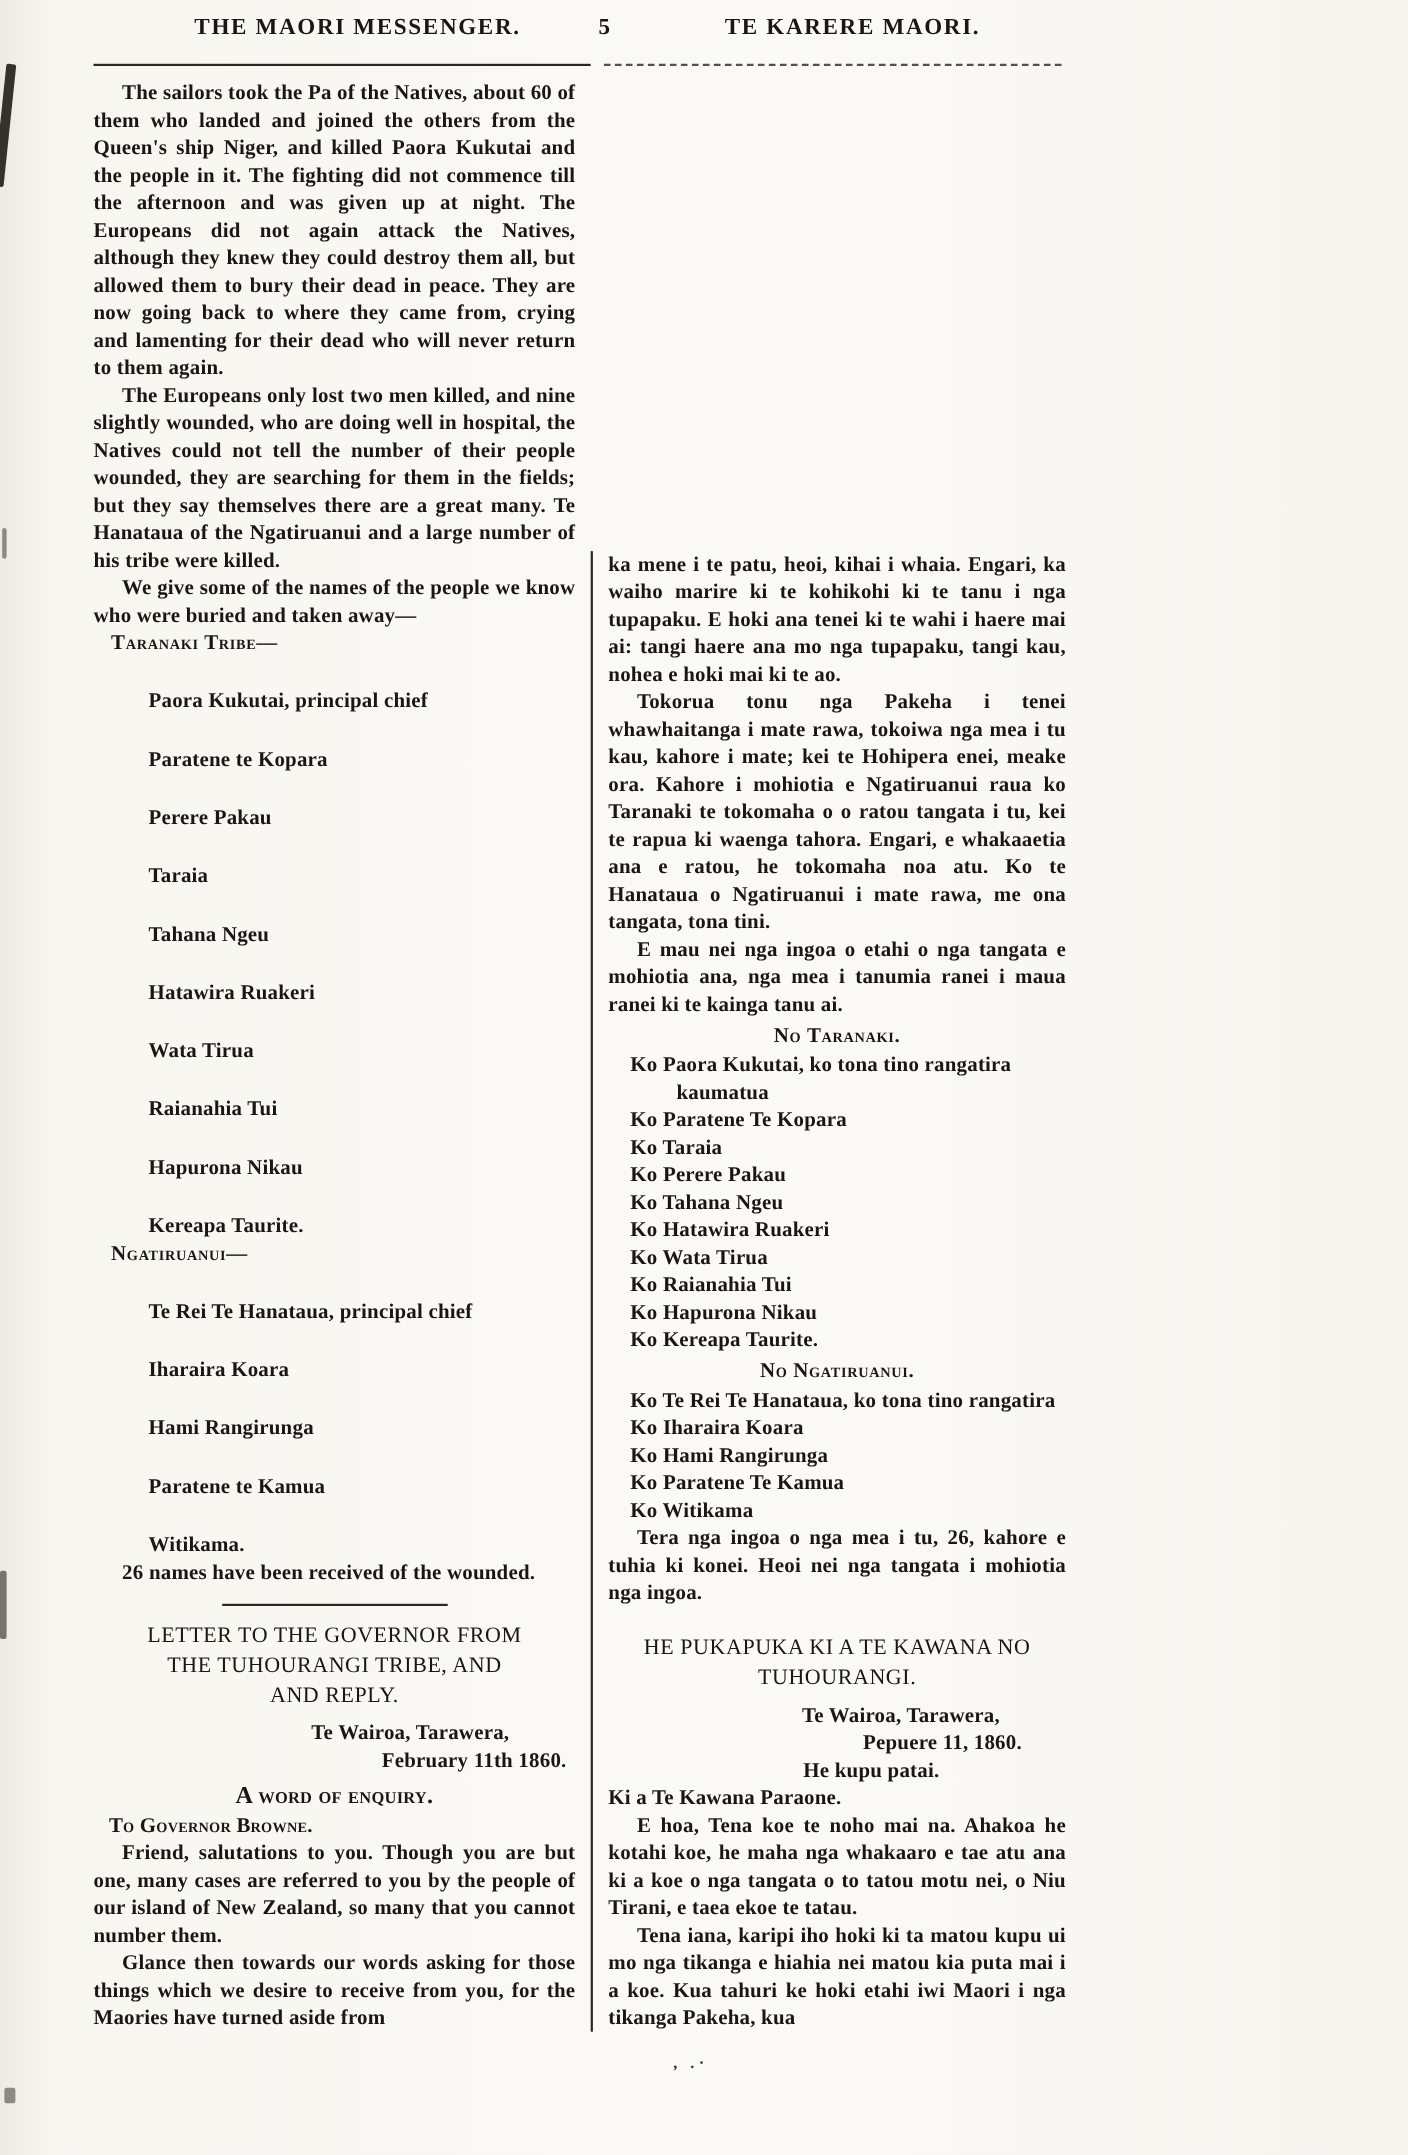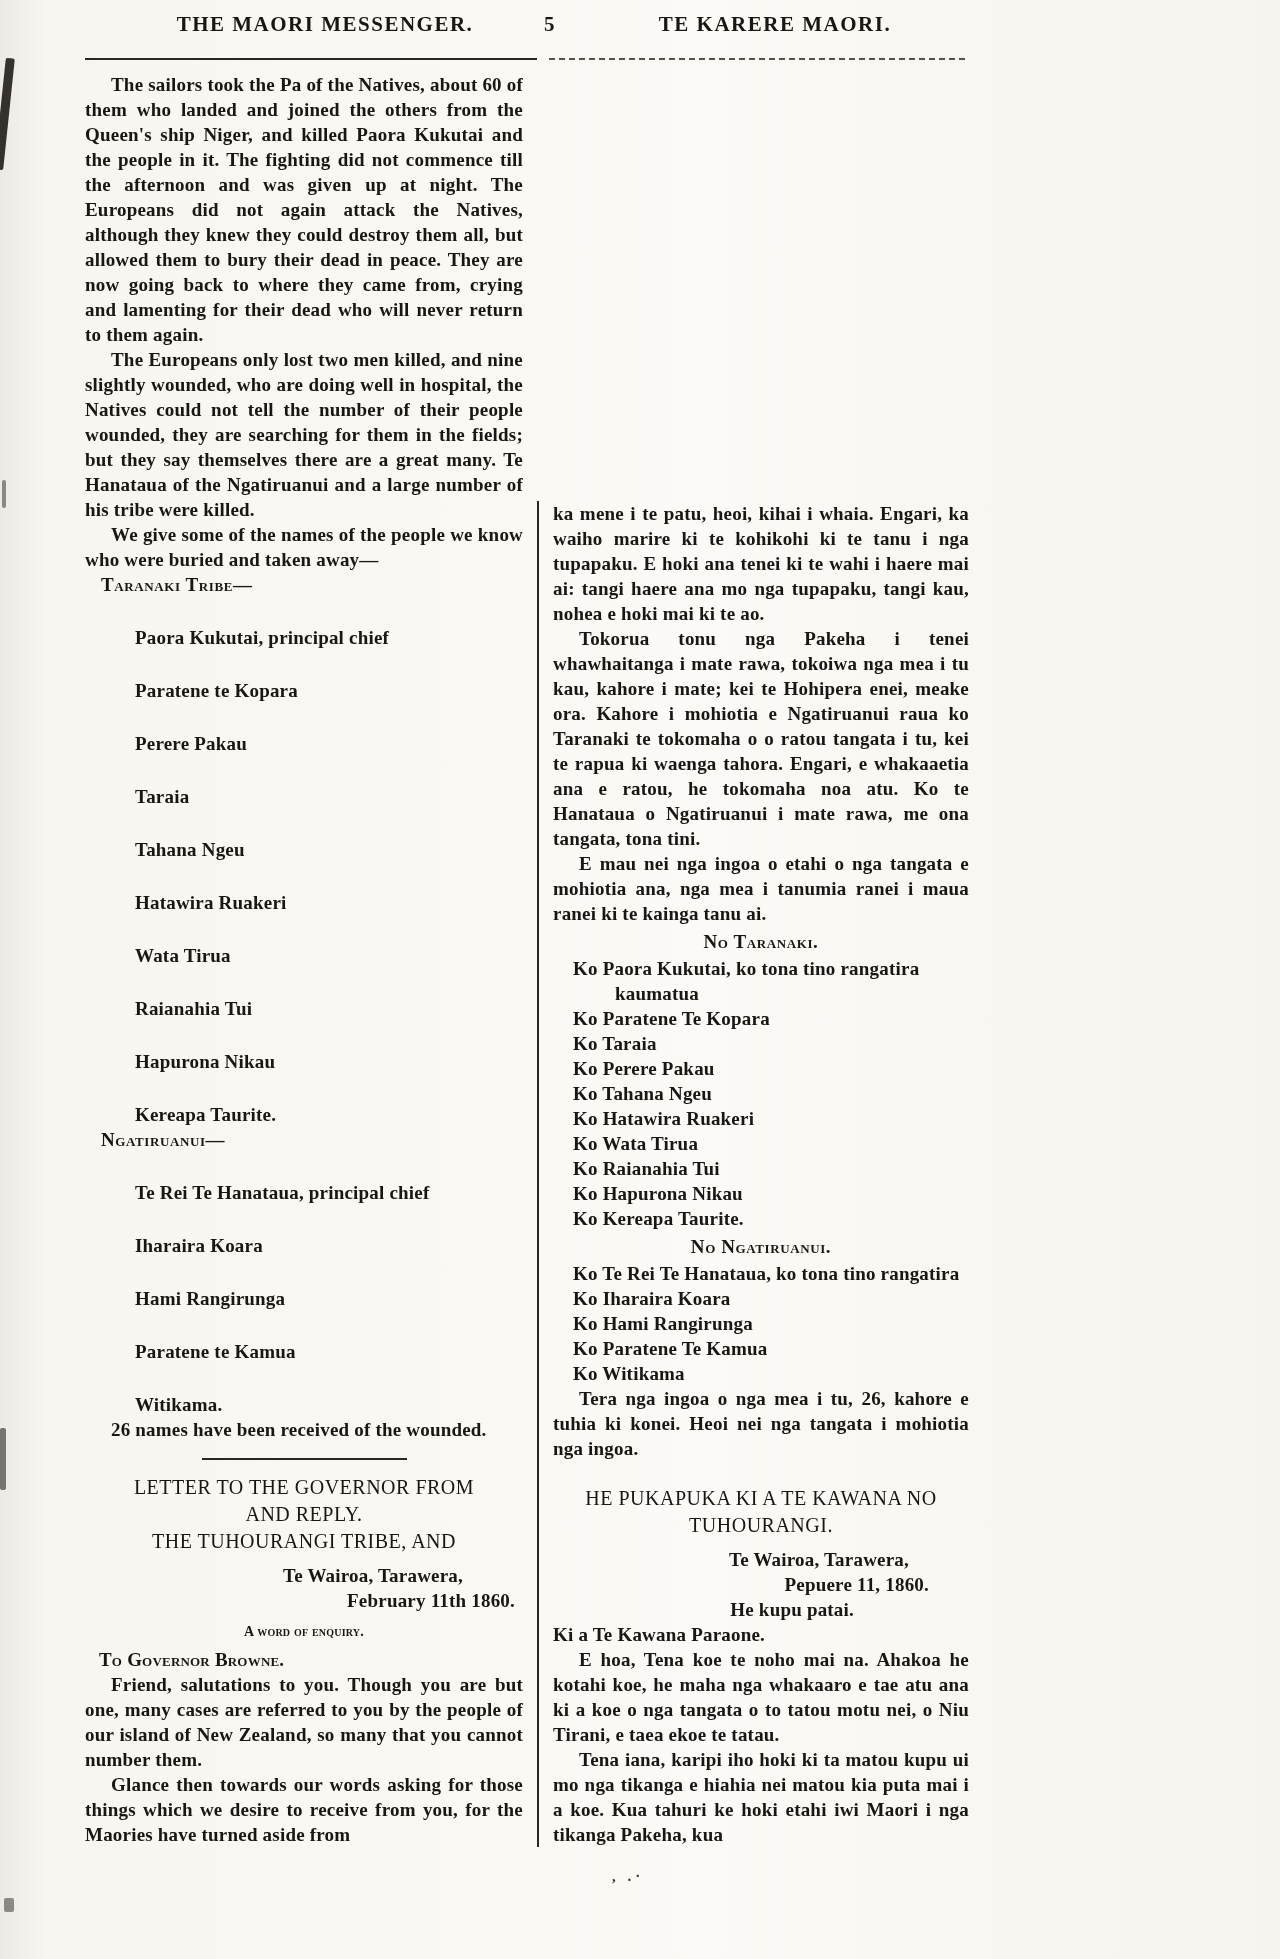--- a/index.html
+++ b/index.html
@@ -33,21 +33,21 @@
   .name-left { padding-left:50px;margin-top:28px; }
   .name-right { padding-left:62px; text-indent:-42px; }
   .center-head { text-align:center; font-variant:small-caps; letter-spacing:0.6px; margin:3px 0 2px; }
   .section-rule { width:205px; border-top:2px solid #2b2722; margin:16px auto 14px; }
   .letter-head { text-align:center; font-weight:normal; font-size:20px; line-height:27px; letter-spacing:0.5px; }
   .mt14 { margin-top:24px; }
   .mb8  { margin-bottom:8px; }
   .dateline { text-align:right; }
   .pr60 { padding-right:60px; } .pr8 { padding-right:8px; }
   .pr40 { padding-right:40px; } .pr115 { padding-right:115px; }
-  .subhead { text-align:center; font-variant:small-caps; font-size:14px; line-height:24px; margin:7px 0 3px; }
+  .subhead { text-align:center; font-variant:small-caps; font-size:22px; line-height:24px; margin:7px 0 3px; }
   .sc { font-variant:small-caps; }
   .salutation { padding-left:14px; }
   
   .artifact { position:absolute; background:#15110c; border-radius:2px; }
   .a1 { left:0;  top:58px;   width:9px;  height:112px; transform:rotate(6deg); opacity:.85; }
   .a2 { left:2px; top:480px; width:4px;  height:28px;  opacity:.45; }
   .a3 { left:0;  top:1428px; width:6px;  height:62px;  opacity:.55; }
   .a4 { left:4px; top:1898px; width:10px; height:14px; opacity:.45; }
   .bottom-mark { position:absolute; left:612px; top:1868px; font-size:15px; font-weight:bold; color:#3a352f; letter-spacing:4px; }
 </style>
@@ -89,22 +89,22 @@
       <div class="name-left">Hami Rangirunga</div>
       <div class="name-left">Paratene te Kamua</div>
       <div class="name-left">Witikama.</div>
 
       <p class="para indent">26 names have been received of the wounded.</p>
 
       <div class="section-rule"></div>
 
       <div class="letter-head mb8">
         <div>LETTER TO THE GOVERNOR FROM</div>
+        <div>THE TUHOURANGI TRIBE, AND</div>
         <div>AND REPLY.</div>
-        <div>THE TUHOURANGI TRIBE, AND</div>
       </div>
       <div class="dateline pr60">Te Wairoa, Tarawera,</div>
       <div class="dateline pr8">February 11th 1860.</div>
       <div class="subhead">A word of enquiry.</div>
       <div class="sc salutation">To Governor Browne.</div>
       <p class="para indent">Friend, salutations to you. Though you are but one, many cases are referred to you by the people of our island of New Zealand, so many that you cannot number them.</p>
       <p class="para indent">Glance then towards our words asking for those things which we desire to receive from you, for the Maories have turned aside from</p>
     </div>
 
     <div class="col col-right">

